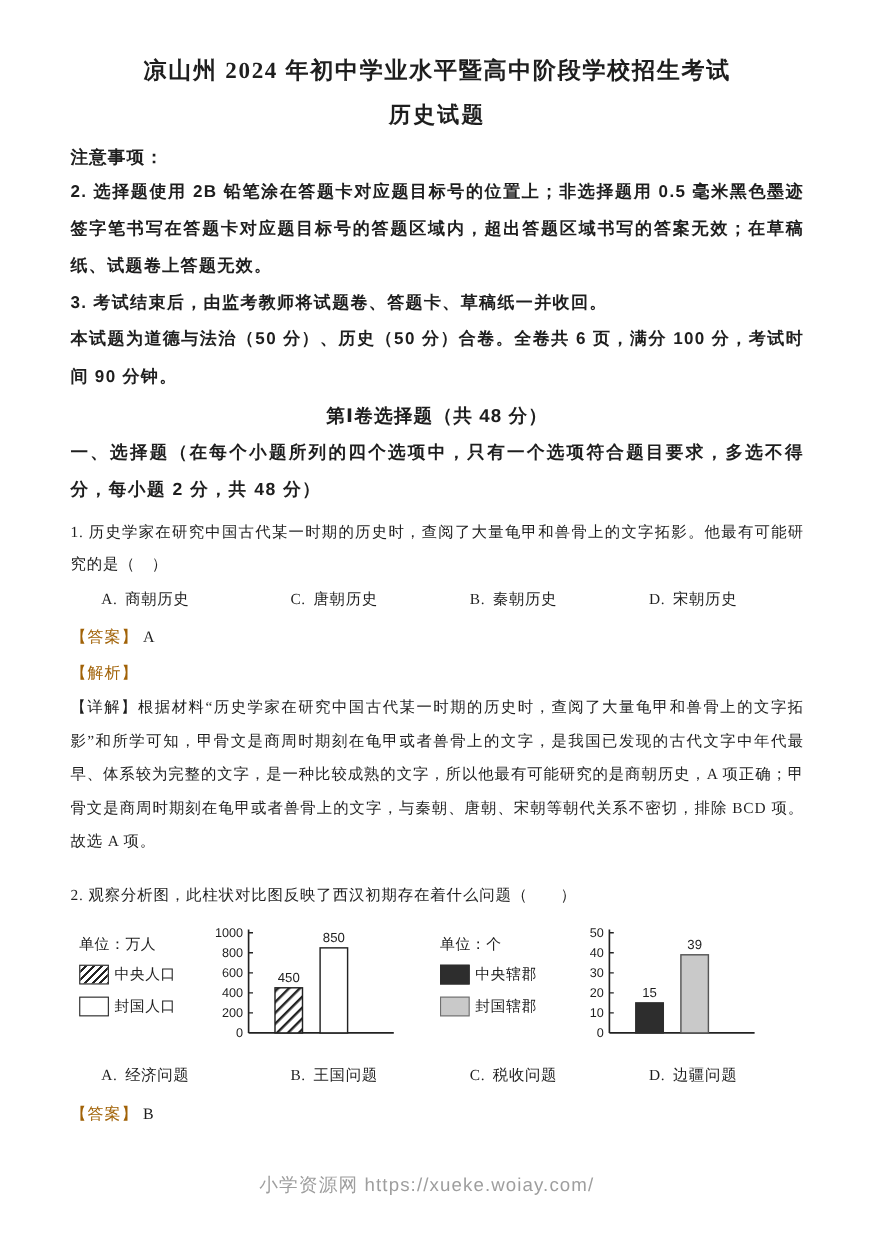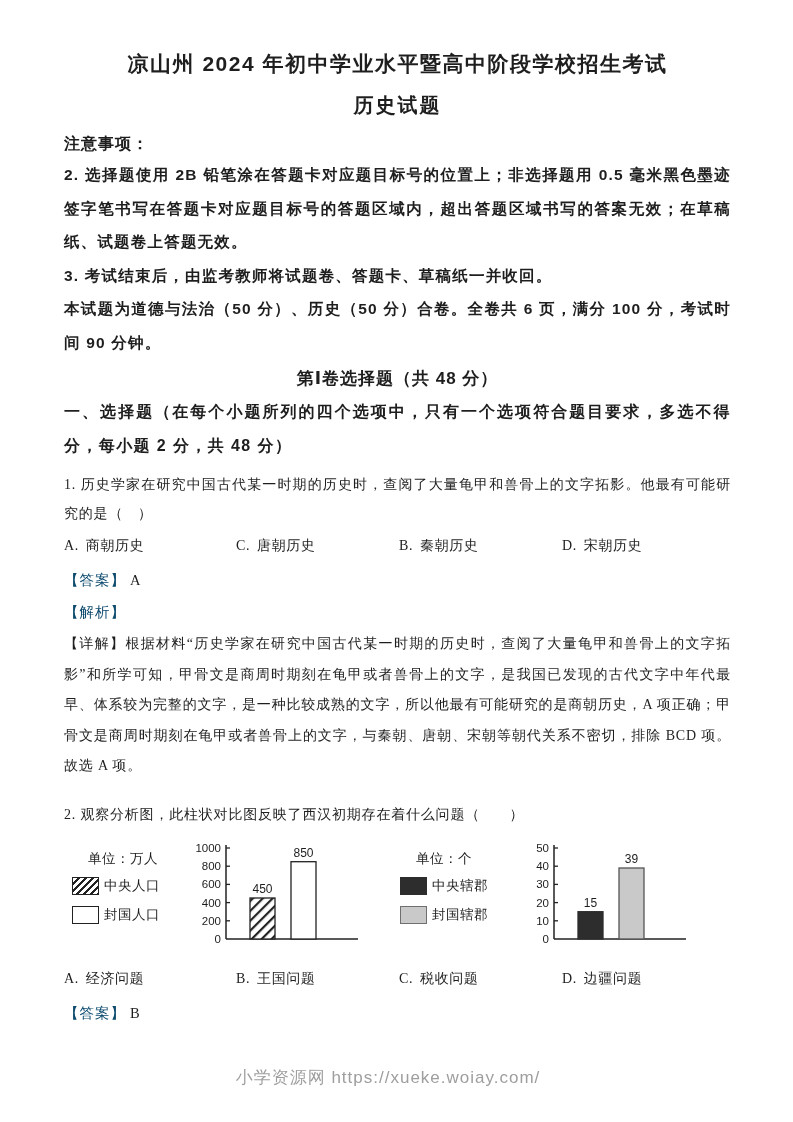--- a/index.html
+++ b/index.html
@@ -7,21 +7,21 @@
   body {
     background:#ffffff;
     color:#1e1e1e;
     font-family:"Liberation Serif","DejaVu Serif",serif;
     position:relative;
   }
   .page { padding:50px 62px 0 64px; }
 
   .doc-title {
     text-align:center;
-    font-family:Liberation Sans, sans-serif;
+    font-family:Liberation Serif, serif;
     font-weight:700; font-size:21px; letter-spacing:1.5px;
     line-height:28px;
   }
   .doc-subtitle {
     text-align:center;
     font-family:"Liberation Sans","DejaVu Sans",sans-serif;
     font-weight:700; font-size:20px; letter-spacing:2px;
     margin-top:14px; line-height:26px;
   }
   .notice-heading {
@@ -41,42 +41,42 @@
     margin-top:6px; line-height:28px;
   }
   .section-intro {
     font-family:"Liberation Sans","DejaVu Sans",sans-serif;
     font-weight:700; font-size:16px; letter-spacing:1.4px;
     line-height:33.5px; text-align:justify; margin-top:2px;
   }
   .stem { font-size:14px; letter-spacing:0.8px; line-height:29px; margin-top:8px; text-align:justify; }
   .options {
     display:grid; grid-template-columns:172px 163px 163px auto;
-    font-size:14px; letter-spacing:0.6px; margin-top:5px; line-height:26px;
+    font-size:14px; letter-spacing:0.6px; margin-top:5px; line-height:26px;margin-left:28px;
   }
   .opt-label { margin-right:7px; }
   .answer-line { margin-top:8px; font-size:14.5px; line-height:26px; }
-  .tag-blue { color:#0c4a6e; letter-spacing:1px; }
+  .tag-blue { color:#a16207; letter-spacing:1px; }
   .answer-letter { margin-left:4px; }
   .analysis-line { margin-top:6px; font-size:14.5px; line-height:26px; }
   .detail {
     font-size:14px; letter-spacing:0.8px; line-height:30.5px;
     text-align:justify; margin-top:4px;
   }
   .q2 { margin-top:18px; }
 
   .charts { display:flex; margin-top:8px; margin-left:8px; }
   .chart-group { display:flex; align-items:flex-start; }
   .chart-group-right { margin-left:24px; }
   .legend-col {
     display:flex; flex-direction:column;
     font-size:13.5px; letter-spacing:0.5px; padding-top:13px; width:112px;
     font-family:"Liberation Sans","DejaVu Sans",sans-serif;
   }
-  .unit-label { margin-bottom:9px; white-space:nowrap;margin-left:16px; }
+  .unit-label { margin-bottom:9px; white-space:nowrap; }
   .legend-item { display:flex; align-items:center; margin-bottom:11px; white-space:nowrap; }
   .swatch { width:27px; height:18px; border:1.6px solid #222; margin-right:5px; flex:0 0 auto; background:#fff; }
   .swatch-hatch { background:repeating-linear-gradient(135deg,#fff,#fff 3px,#222 3px,#222 5px); }
   .swatch-white { background:#fff; }
   .swatch-black { background:#2d2d2d; border-color:#2d2d2d; }
   .swatch-gray  { background:#c9c9c9; border-color:#6f6f6f; }
   .chart-svg { display:block; }
 
   .footer {
     position:absolute; left:0; right:17px; top:1066px;

